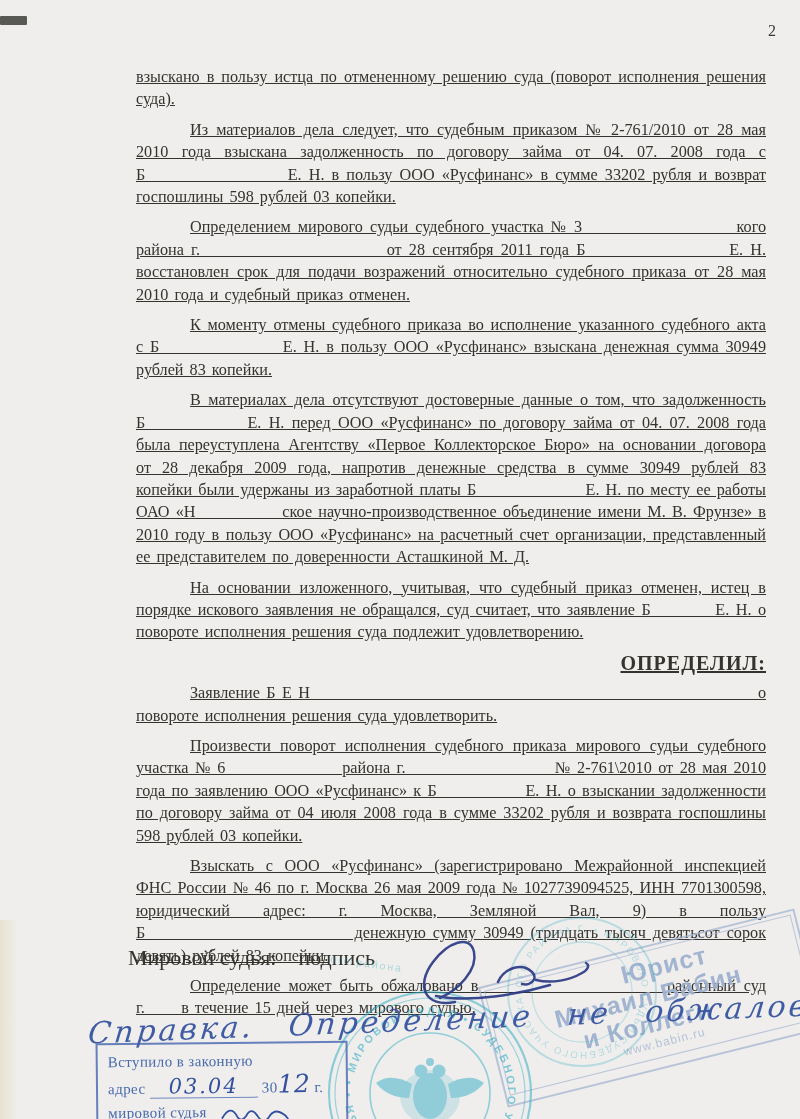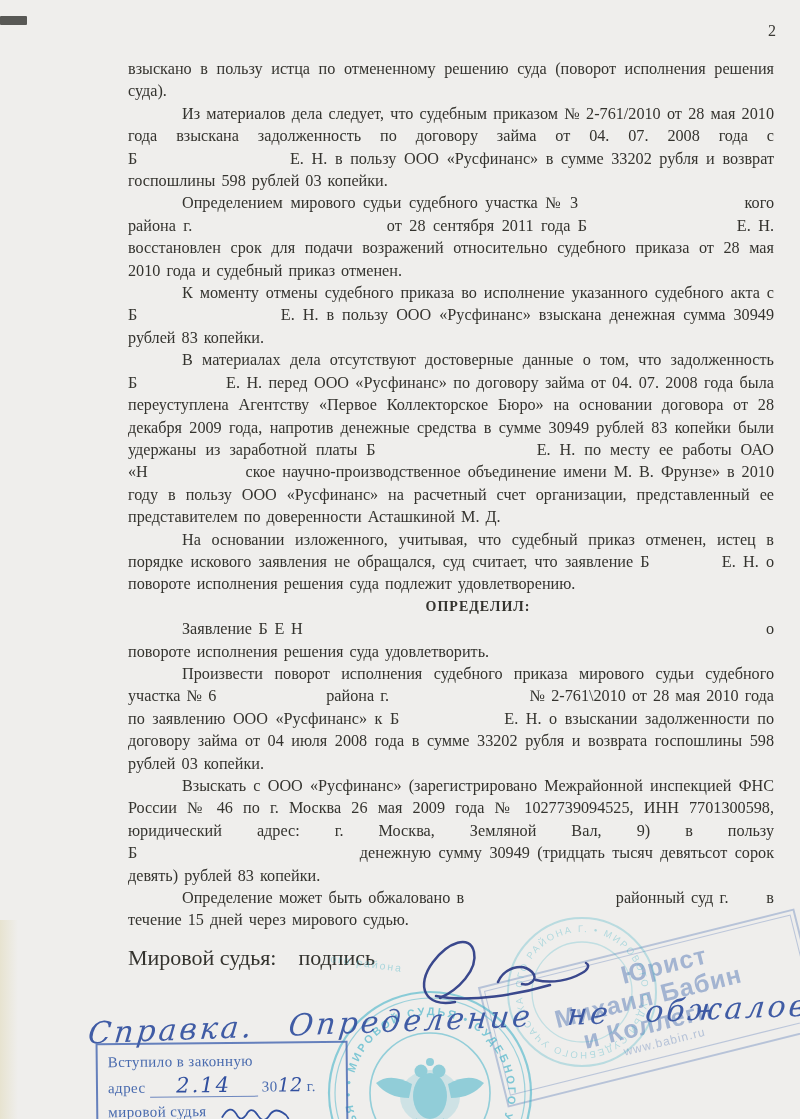--- a/index.html
+++ b/index.html
@@ -17,24 +17,24 @@
     background:linear-gradient(to right, #e7e3d0, rgba(231,227,208,0));
   }
   .page-number {
     position:absolute; top:22px; right:24px; font-size:16px; color:#3a3934;
   }
   .body-text {
     position:absolute; left:128px; top:58px; width:646px;
     font-size:16.2px; line-height:22.4px; text-align:justify;
     word-spacing:2px;
   }
-  .body-text p { margin:0; text-indent:54px; }
+  .body-text p { margin:8px; text-indent:54px;text-decoration:underline; }
   .body-text p.continued { text-indent:0; }
   .ruling-heading {
-    margin:24px 0 20px 0; text-align:center; font-size:14px;
+    margin:24px 0 20px 0; text-align:right; font-size:20px;
     font-weight:bold; letter-spacing:1px; text-indent:0;
   }
   .sig-block {
     position:absolute; left:128px; top:946px; font-size:22px;
     line-height:23px; z-index:2;
   }
   .hw { font-family:"DejaVu Serif", serif; font-style:italic; color:#32509f; }
   .hand-note {
     position:absolute; left:88px; top:1000px; z-index:6;
     font-size:30px; letter-spacing:3px; word-spacing:22px;
@@ -46,21 +46,21 @@
     border:2px solid rgba(66,100,176,.8); z-index:6;
     padding:5px 10px; box-sizing:border-box; transform:rotate(-0.6deg);
     color:rgba(58,94,168,.92); font-size:15px; line-height:24px;
     letter-spacing:.4px;
   }
   .stamp-box .u {
     display:inline-block; border-bottom:1.6px solid rgba(66,100,176,.75);
     text-align:center; line-height:18px;
   }
   .stamp-box .hw-date { font-size:21px; letter-spacing:2px; }
-  .stamp-box .hw-year { font-size:19px; }
+  .stamp-box .hw-year { font-size:25px; }
   .watermark {
     position:absolute; left:488px; top:946px; width:322px; height:120px;
     transform:rotate(-14deg); z-index:4;
     border:2px solid rgba(164,180,210,.75);
   }
   .watermark .inner {
     margin:3px; height:108px; border:1.5px solid rgba(164,180,210,.7);
     box-sizing:border-box; padding-top:4px;
     color:rgba(158,176,208,.95); font-family:"Liberation Sans", sans-serif;
     font-weight:bold; font-size:25px; line-height:27px; text-align:center;
@@ -153,21 +153,21 @@
       <path d="M 498 92 c 6 -14 24 -20 34 -10 c 7 7 -2 14 -10 12 m 14 -4 c 16 4 34 0 46 -7 c 6 -3 8 -8 4 -10"></path>
     </g>
   </svg>
 
   <div class="hand-note hw">Справка. Определение не обжаловано,</div>
 
   <div class="stamp-box">
     <div>Вступило в законную</div>
     <div>
       <span>адрес</span>
-      <span class="u" style="min-width:108px;"><span class="hw hw-date">2.14</span></span>
+      <span class="u" style="min-width:108px;"><span class="hw hw-date">03.04</span></span>
       <span>30</span><span class="hw hw-year">12</span>
       <span>г.</span>
     </div>
     <div>
       <span>мировой судья</span>
       <svg class="scribble-svg" width="72" height="22" viewBox="0 0 72 22">
         <path d="M 3 15 q 8 -13 14 -3 q 4 9 10 1 q 5 -9 11 0 q 6 10 12 1 q 5 -8 13 -3 q 4 2 6 6" stroke="#32509f" stroke-width="1.8" fill="none" stroke-linecap="round"></path>
       </svg>
     </div>
   </div>

